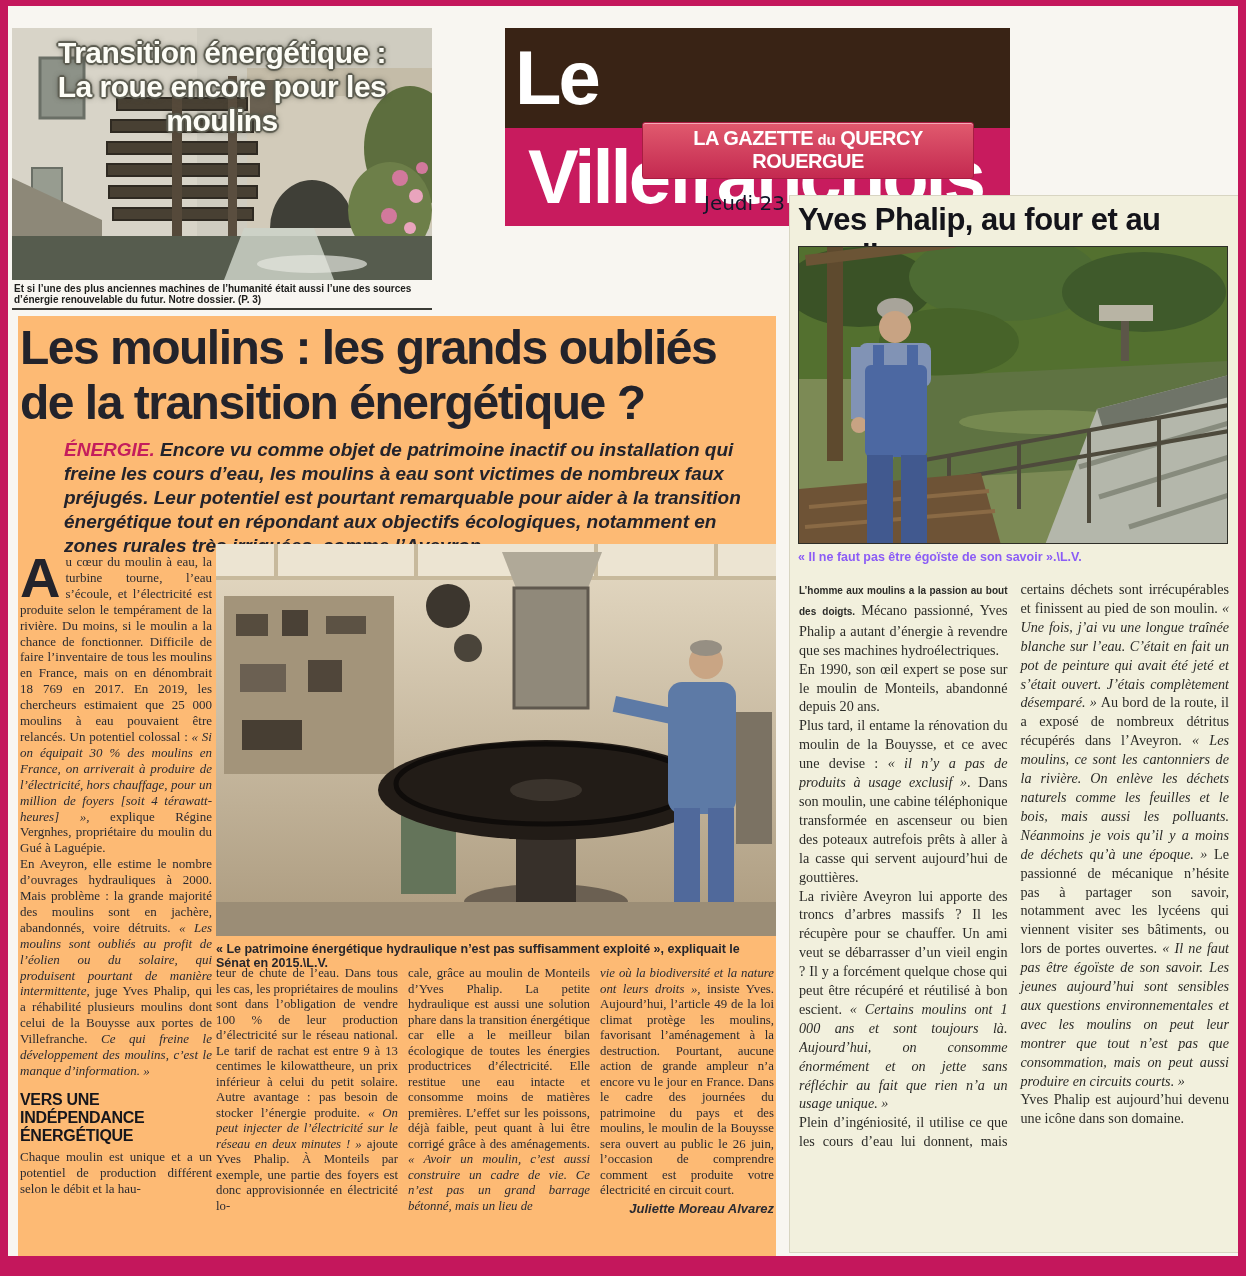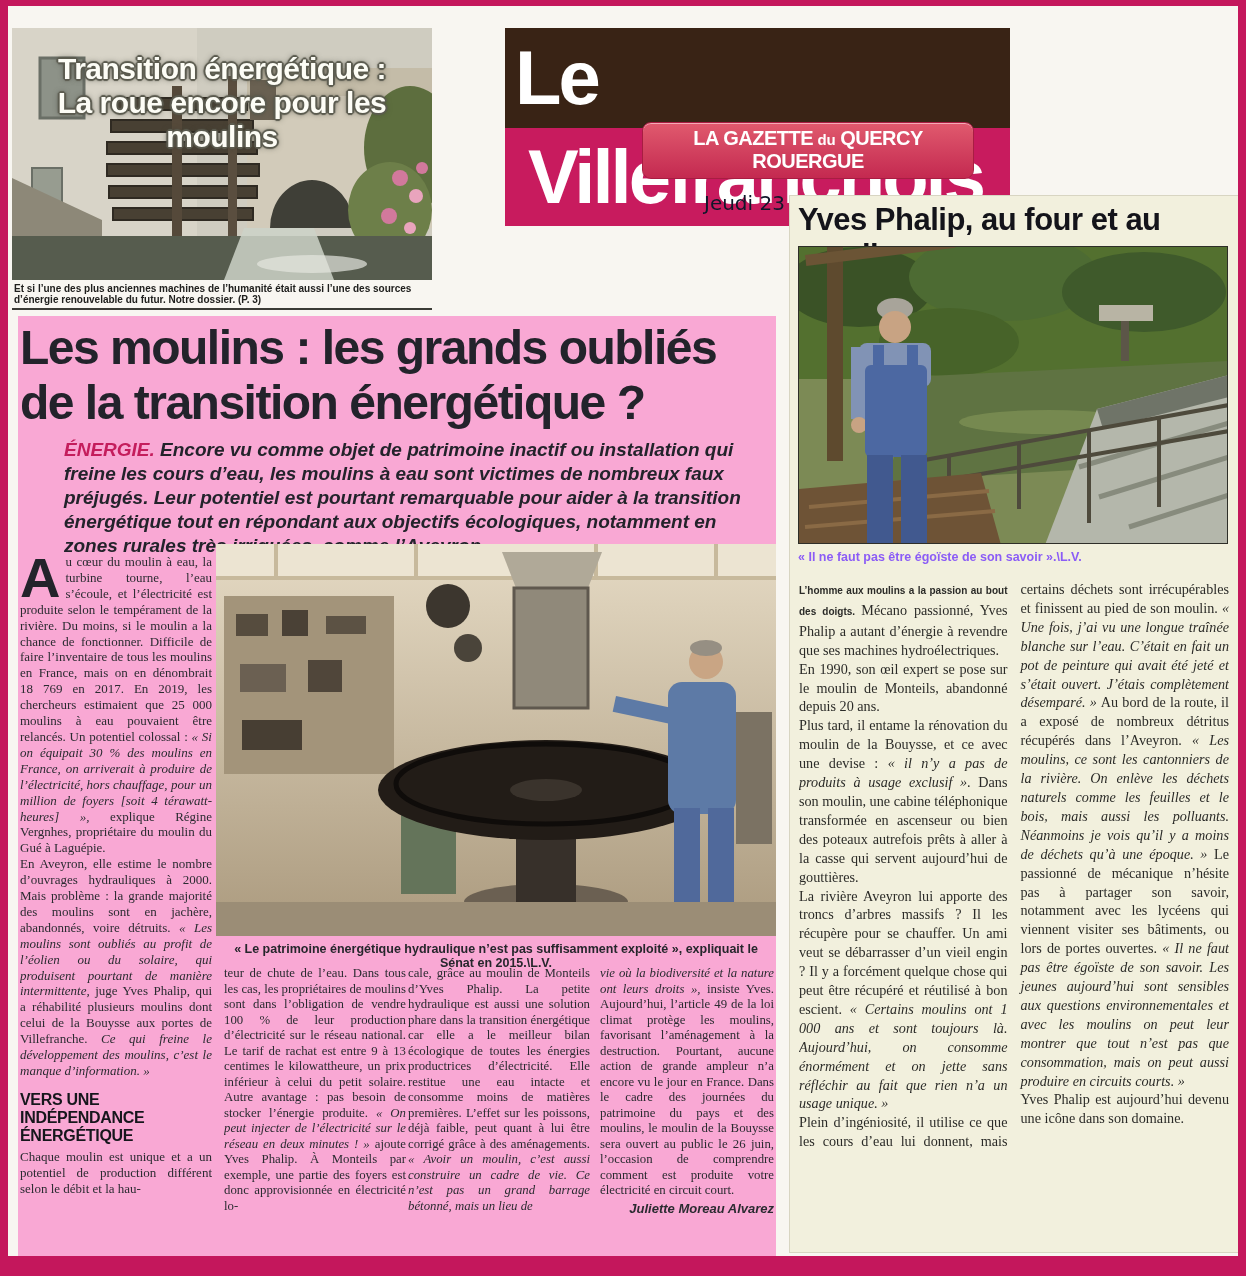--- a/index.html
+++ b/index.html
@@ -4,62 +4,62 @@
 <style>
   html,body{margin:0;padding:0;background:#ffffff;}
   .frame{position:relative;width:1246px;height:1276px;background:#c4175c;overflow:hidden;
          font-family:"Liberation Sans",sans-serif;}
   .page{position:absolute;left:8px;top:6px;width:1230px;height:1250px;background:#f8f6f1;overflow:hidden;}
 
   
   .teaser{position:absolute;left:4px;top:22px;width:420px;}
   .teaser-photo{position:relative;width:420px;height:252px;overflow:hidden;background:#cfccc0;}
   .teaser-photo svg{display:block;}
-  .teaser-title{position:absolute;left:0;top:24px;width:100%;text-align:center;
+  .teaser-title{position:absolute;left:0;top:8px;width:100%;text-align:center;
     font-size:30px;line-height:34px;font-weight:bold;color:#fdfdf6;letter-spacing:-0.5px;
     text-shadow:-2px 0 1px #5c5c50,2px 0 1px #5c5c50,0 -2px 1px #5c5c50,0 2px 1px #5c5c50,
       -1px -1px 1px #5c5c50,1px 1px 1px #5c5c50,1px -1px 1px #5c5c50,-1px 1px 1px #5c5c50,0 0 6px #44443a;}
   .teaser-caption{padding:3px 2px;font-size:10px;font-weight:bold;color:#20201e;border-bottom:2px solid #3b3b36;}
 
   
   .masthead{position:absolute;left:497px;top:22px;width:505px;}
   .mast-row{display:flex;align-items:stretch;height:104px;flex-direction:column;}
   .mast-le{background:#392315;color:#ffffff;font-weight:800;font-size:76px;line-height:100px;
            padding:0 10px;letter-spacing:-3px;}
   .mast-name{background:#c81b5e;color:#ffffff;font-weight:800;font-size:76px;line-height:98px;
            padding:0 14px 0 10px;letter-spacing:-3px;flex:1;text-align:center;}
   .mast-tagline{position:relative;margin:-10px 36px 0 auto;width:318px;z-index:2;
-    background:linear-gradient(#e05a6e,#c42950);border-radius:9px;border:1px solid #a81d42;
+    background:linear-gradient(#e05a6e,#c42950);border-radius:3px;border:1px solid #a81d42;
     box-shadow:0 1px 0 #f4aab6 inset;color:#fff;text-align:center;padding:4px 6px 5px;}
   .mast-tagline .t1,.mast-tagline .t3{font-weight:bold;font-size:20px;letter-spacing:-0.5px;}
   .mast-tagline .t2{font-size:15px;font-weight:bold;}
   .mast-date{margin-top:12px;width:380px;text-align:right;font-size:20px;color:#0f172a;
     font-family:"DejaVu Sans",sans-serif;}
 
   
-  .main-article{position:absolute;left:10px;top:310px;width:758px;height:940px;background:#f9a8d4;overflow:hidden;}
+  .main-article{position:absolute;left:10px;top:310px;width:758px;height:940px;background:#fdba74;overflow:hidden;}
   .main-headline{font-weight:800;font-size:48px;line-height:55px;color:#23232b;letter-spacing:-1.5px;
     padding:4px 2px 0 2px;font-family:"Liberation Sans",sans-serif;}
   .main-lede{padding:8px 2px 0 2px;font-weight:bold;font-style:italic;font-size:19px;line-height:24px;color:#23232b;margin-left:44px;}
   .kicker{color:#c41d5c;font-style:italic;font-weight:800;}
   .bodycol{position:absolute;text-align:justify;font-family:"Liberation Serif","DejaVu Serif",serif;
     color:#2b2b31;overflow:hidden;}
   .col1{left:2px;top:238px;width:192px;height:700px;font-size:13px;line-height:15.9px;}
   .col-b{top:650px;width:182px;height:288px;font-size:12.8px;line-height:15.5px;}
-  .col2{left:206px;} .col3{left:390px;} .col4{left:582px;width:174px;}
+  .col2{left:198px;} .col3{left:390px;} .col4{left:582px;width:174px;}
   .bodycol p{margin:0;}
   .it{font-style:italic;}
   .dropcap{float:left;font-size:56px;line-height:44px;font-weight:bold;color:#23232b;
     padding:2px 5px 0 0;font-family:"Liberation Sans",sans-serif;}
   .subhead{font-family:"Liberation Sans",sans-serif;font-weight:800;font-size:16px;line-height:18px;
     color:#16161c;margin-top:12px;letter-spacing:-0.3px;text-align:left;}
   .col1 .after-sub{margin-top:4px;}
   .main-photo{position:absolute;left:198px;top:228px;width:560px;height:392px;background:#c9bca2;overflow:hidden;}
   .main-photo-caption{position:absolute;left:198px;top:622px;width:560px;font-size:12.5px;font-weight:bold;
-    color:#26262c;line-height:14px;padding-top:4px;text-align:center;}
+    color:#26262c;line-height:14px;padding-top:4px;}
   .byline{text-align:right;font-weight:bold;font-style:italic;font-family:"Liberation Sans",sans-serif;
     font-size:13px;margin-top:2px;}
 
   
   .side-article{position:absolute;left:782px;top:190px;width:448px;height:1056px;background:#f2f0dd;
     box-shadow:0 0 0 1px #d8d5c2;overflow:hidden;}
   .side-headline{font-weight:bold;font-size:31px;line-height:36px;color:#14141a;letter-spacing:-0.5px;
     padding:6px 8px 6px 8px;}
   .side-photo{position:absolute;left:8px;top:50px;width:430px;height:298px;border:1px solid #2e2e28;
     box-sizing:border-box;background:#7c8a55;overflow:hidden;}

